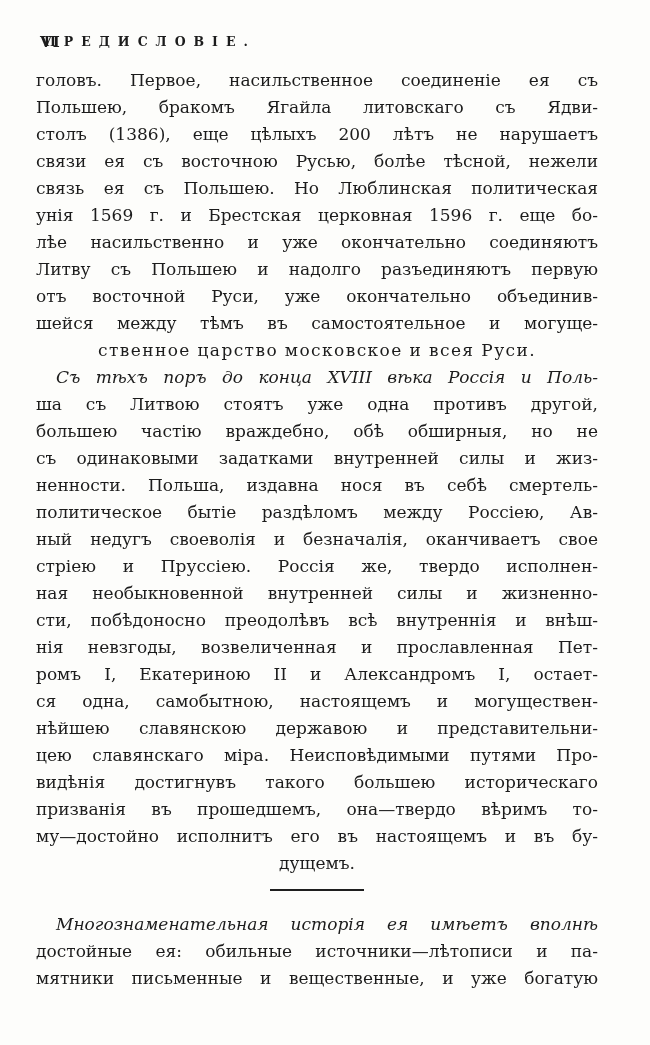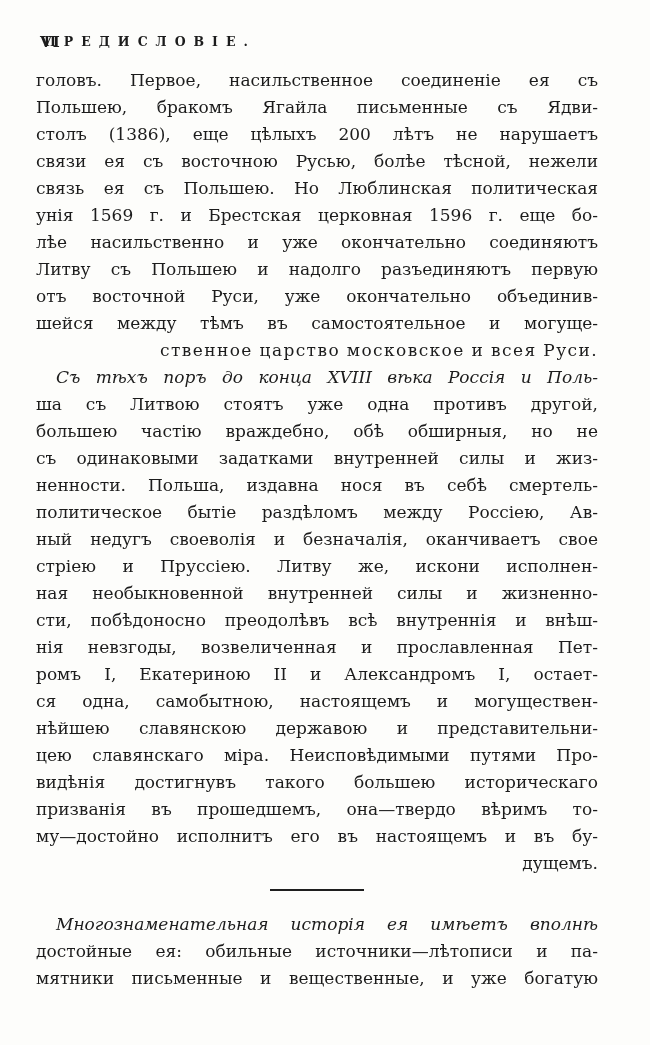--- a/index.html
+++ b/index.html
@@ -42,21 +42,21 @@
   .text-block {
     font-size: 17px;
     line-height: 27px;
   }
   .line {
     text-align: justify;
     text-align-last: justify;
     white-space: normal;
   }
   .line.no-just {
-    text-align: right;
+    text-align: center;
     text-align-last: auto;
   }
   .line.indent {
     text-indent: 20px;
     font-style: italic;
   }
   .line.tracked {
     letter-spacing: 1.4px;
   }
   .divider {
@@ -69,38 +69,38 @@
 </head>
 <body>
 
 <div class="page">
   <div class="running-head">
     <span class="page-number">VI</span>
     <div class="running-title">ПРЕДИСЛОВІЕ.</div>
   </div>
   <div class="text-block" id="text-block">
       <div class="line">головъ. Первое, насильственное соединеніе ея съ</div>
-      <div class="line">Польшею, бракомъ Ягайла письменные съ Ядви-</div>
+      <div class="line">Польшею, бракомъ Ягайла литовскаго съ Ядви-</div>
       <div class="line">столъ (1386), еще цѣлыхъ 200 лѣтъ не нарушаетъ</div>
       <div class="line">связи ея съ восточною Русью, болѣе тѣсной, нежели</div>
       <div class="line">связь ея съ Польшею. Но Люблинская политическая</div>
       <div class="line">унія 1569 г. и Брестская церковная 1596 г. еще бо-</div>
       <div class="line">лѣе насильственно и уже окончательно соединяютъ</div>
       <div class="line">Литву съ Польшею и надолго разъединяютъ первую</div>
       <div class="line">отъ восточной Руси, уже окончательно объединив-</div>
       <div class="line">шейся между тѣмъ въ самостоятельное и могуще-</div>
       <div class="line no-just tracked">ственное царство московское и всея Руси.</div>
       <div class="line indent">Съ тѣхъ поръ до конца XVIII вѣка Россія и Поль-</div>
       <div class="line">ша съ Литвою стоятъ уже одна противъ другой,</div>
       <div class="line">большею частію враждебно, обѣ обширныя, но не</div>
       <div class="line">съ одинаковыми задатками внутренней силы и жиз-</div>
       <div class="line">ненности. Польша, издавна нося въ себѣ смертель-</div>
       <div class="line">политическое бытіе раздѣломъ между Россіею, Ав-</div>
       <div class="line">ный недугъ своеволія и безначалія, оканчиваетъ свое</div>
-      <div class="line">стріею и Пруссіею. Литву же, искони исполнен-</div>
+      <div class="line">стріею и Пруссіею. Россія же, твердо исполнен-</div>
       <div class="line">ная необыкновенной внутренней силы и жизненно-</div>
       <div class="line">сти, побѣдоносно преодолѣвъ всѣ внутреннія и внѣш-</div>
       <div class="line">нія невзгоды, возвеличенная и прославленная Пет-</div>
       <div class="line">ромъ I, Екатериною II и Александромъ I, остает-</div>
       <div class="line">ся одна, самобытною, настоящемъ и могуществен-</div>
       <div class="line">нѣйшею славянскою державою и представительни-</div>
       <div class="line">цею славянскаго міра. Неисповѣдимыми путями Про-</div>
       <div class="line">видѣнія достигнувъ такого большею историческаго</div>
       <div class="line">призванія въ прошедшемъ, она—твердо вѣримъ то-</div>
       <div class="line">му—достойно исполнитъ его въ настоящемъ и въ бу-</div>

